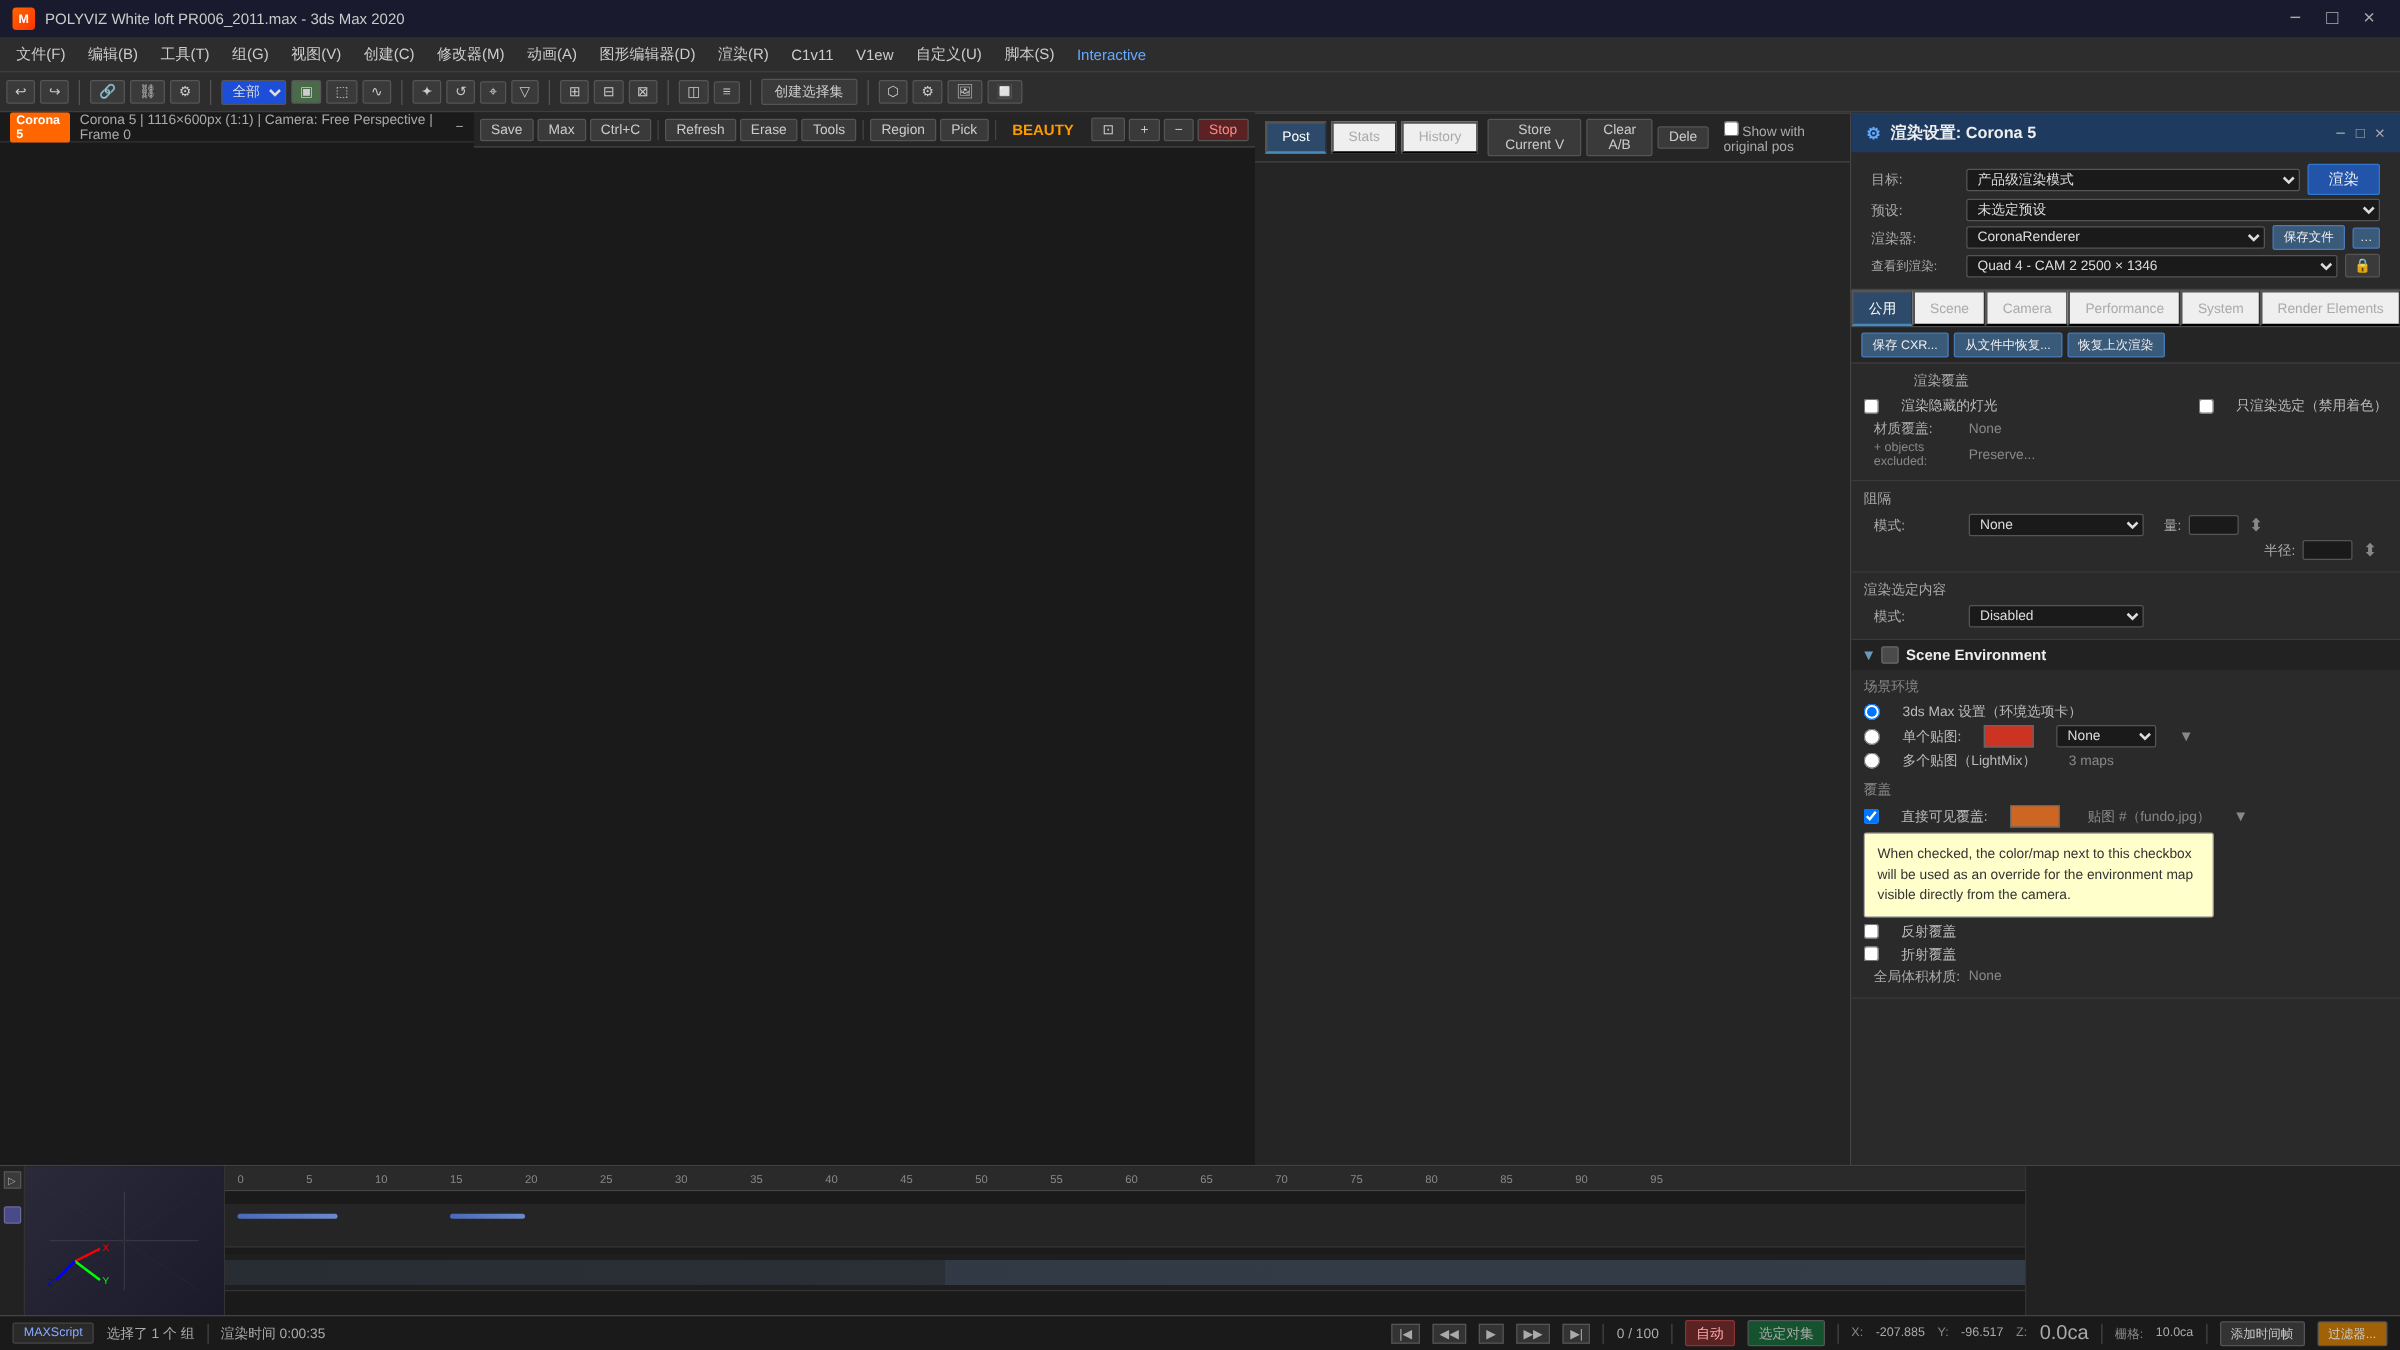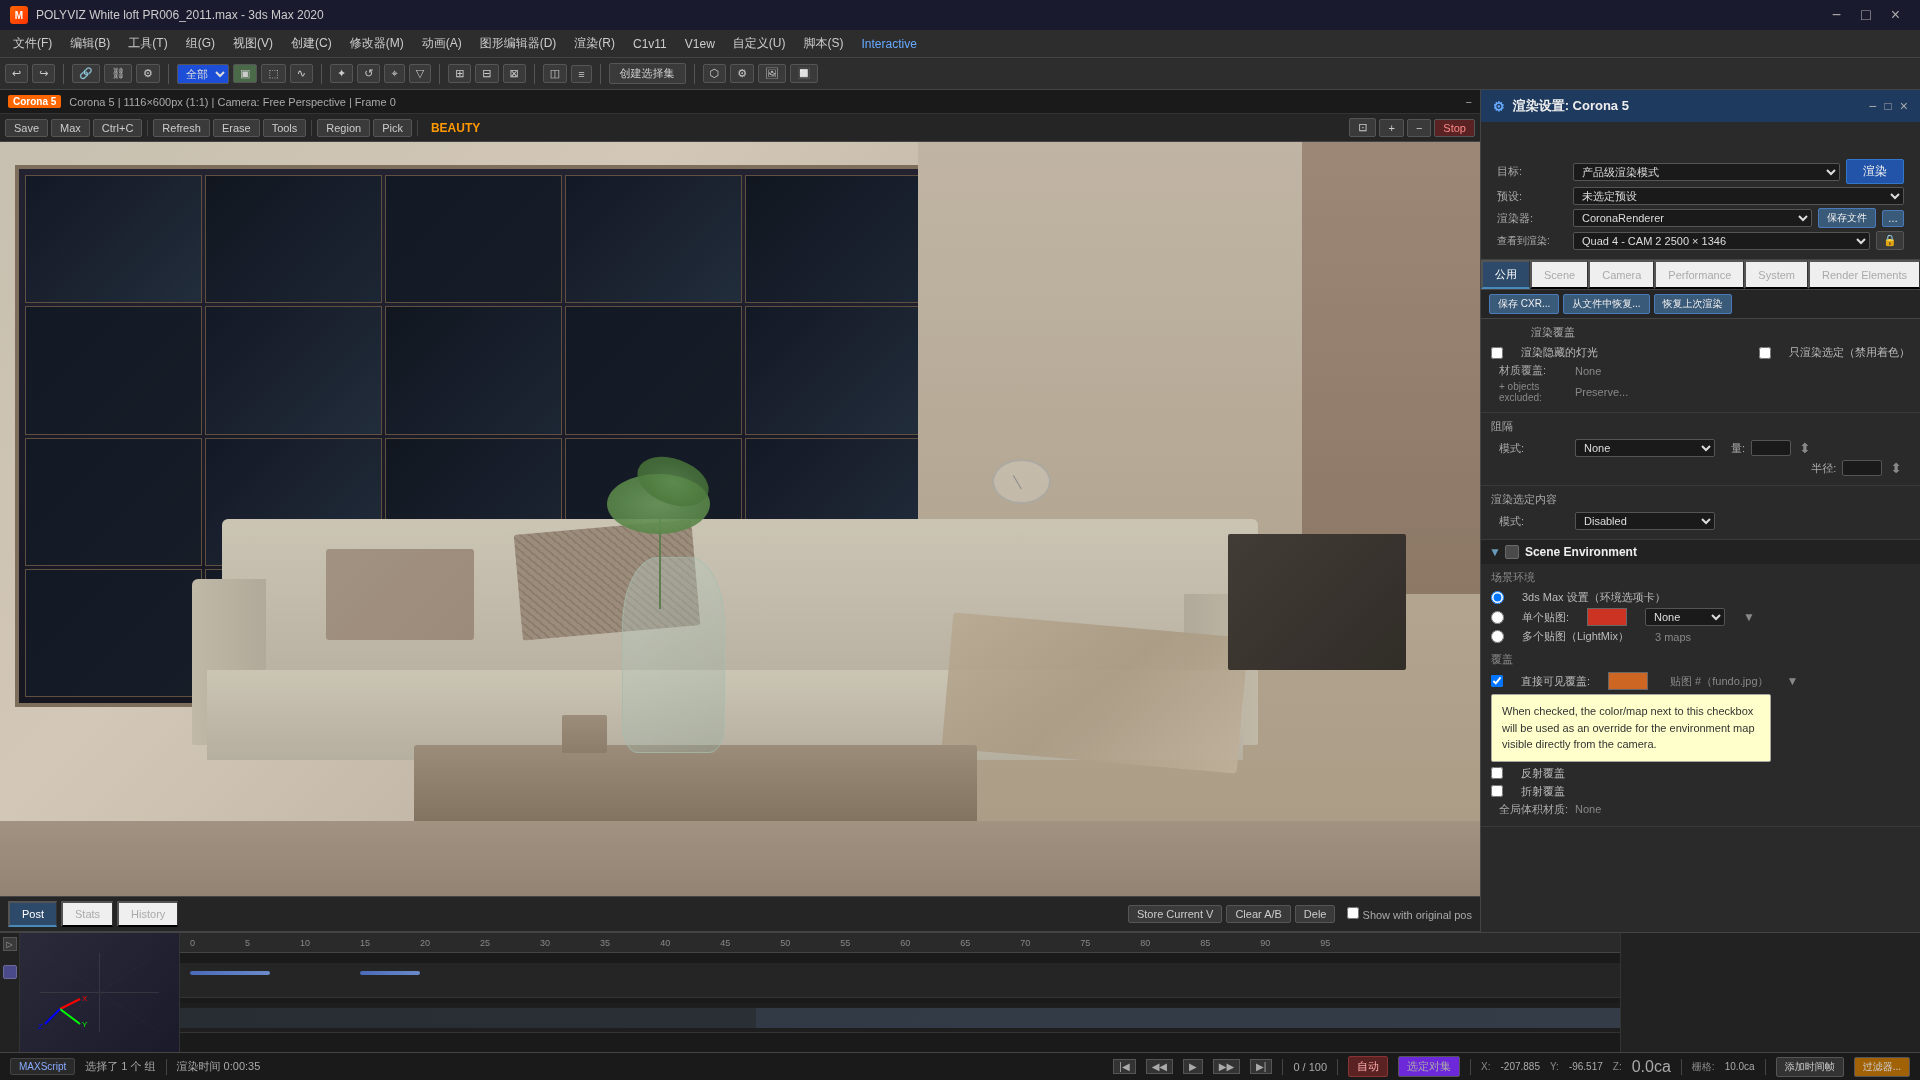--- a/index.html
+++ b/index.html
@@ -125,21 +125,21 @@
   <button class="toolbar-btn" style="padding:2px 10px;">创建选择集</button>
   <div class="toolbar-sep"></div>
   <button class="toolbar-btn">⬡</button>
   <button class="toolbar-btn">⚙</button>
   <button class="toolbar-btn">🖼</button>
   <button class="toolbar-btn">🔲</button>
 </div>
 
 <div id="content" style="display:flex;height:calc(1080px - 30px - 28px - 32px - 28px - 120px);">
 
-  <div id="viewport-panel" style="flex:1;display:flex;flex-direction:column;background:#1a1a1a;">
+  <div id="viewport-panel" style="flex:1;display:flex;flex-direction:row;background:#1a1a1a;">
 
     <div id="vp-info-bar">
       <span style="background:#ff6600;color:white;padding:1px 5px;border-radius:2px;font-size:10px;font-weight:bold;">Corona 5</span>
       <span style="color:#aaa;font-size:11px;">Corona 5 | 1116×600px (1:1) | Camera: Free Perspective | Frame 0</span>
       <span style="flex:1"></span>
       <span style="color:#aaa;cursor:pointer;">−</span>
     </div>
 
     <div id="vfb-toolbar" style="background:#252525;height:28px;display:flex;align-items:center;padding:0 5px;gap:3px;border-bottom:1px solid #444;">
       <button class="vfb-btn">Save</button>
@@ -253,21 +253,21 @@
 
     <div style="background:#1e3a5f;height:32px;display:flex;align-items:center;padding:0 12px;color:#eee;font-size:13px;font-weight:bold;gap:8px;">
       <span style="color:#6af;">⚙</span>
       <span>渲染设置: Corona 5</span>
       <span style="flex:1"></span>
       <button style="background:none;border:none;color:#aaa;cursor:pointer;font-size:14px;">−</button>
       <button style="background:none;border:none;color:#aaa;cursor:pointer;font-size:12px;">□</button>
       <button style="background:none;border:none;color:#aaa;cursor:pointer;font-size:14px;">×</button>
     </div>
 
-    <div style="background:#2a2a2a;padding:6px 8px;border-bottom:1px solid #444;margin-top:28px;">
+    <div style="background:#2a2a2a;padding:6px 8px;border-bottom:1px solid #444;">
       <div class="field-row">
         <span class="field-label">目标:</span>
         <div class="field-control">
           <select class="compact">
             <option>产品级渲染模式</option>
           </select>
         </div>
         <button class="compact-btn" style="background:#2255aa;border-color:#3377cc;padding:3px 16px;font-size:12px;">渲染</button>
       </div>
       <div class="field-row">
@@ -518,21 +518,21 @@
 
   <button style="background:#333;border:1px solid #555;color:#aaa;padding:1px 5px;font-size:10px;cursor:pointer;">|◀</button>
   <button style="background:#333;border:1px solid #555;color:#aaa;padding:1px 5px;font-size:10px;cursor:pointer;">◀◀</button>
   <button style="background:#333;border:1px solid #555;color:#aaa;padding:1px 5px;font-size:10px;cursor:pointer;">▶</button>
   <button style="background:#333;border:1px solid #555;color:#aaa;padding:1px 5px;font-size:10px;cursor:pointer;">▶▶</button>
   <button style="background:#333;border:1px solid #555;color:#aaa;padding:1px 5px;font-size:10px;cursor:pointer;">▶|</button>
   <span style="width:1px;height:16px;background:#444;"></span>
   <span>0 / 100</span>
   <span style="width:1px;height:16px;background:#444;"></span>
   <span style="background:#5a2222;border:1px solid #8a3333;padding:2px 8px;border-radius:2px;color:#faa;cursor:pointer;font-size:11px;">自动</span>
-  <span style="background:#6d28d9;border:1px solid #555;padding:2px 8px;border-radius:2px;cursor:pointer;font-size:11px;text-align:right;">选定对集</span>
+  <span style="background:#14532d;border:1px solid #555;padding:2px 8px;border-radius:2px;cursor:pointer;font-size:11px;text-align:right;">选定对集</span>
   <span style="width:1px;height:16px;background:#444;"></span>
   <span style="color:#888;font-size:10px;">X:</span>
   <span style="font-size:10px;">-207.885</span>
   <span style="color:#888;font-size:10px;">Y:</span>
   <span style="font-size:10px;">-96.517</span>
   <span style="color:#888;font-size:10px;">Z:</span>
   <span style="font-size:16px;">0.0ca</span>
   <span style="width:1px;height:16px;background:#444;"></span>
   <span style="color:#888;font-size:10px;">栅格:</span>
   <span style="font-size:10px;">10.0ca</span>

